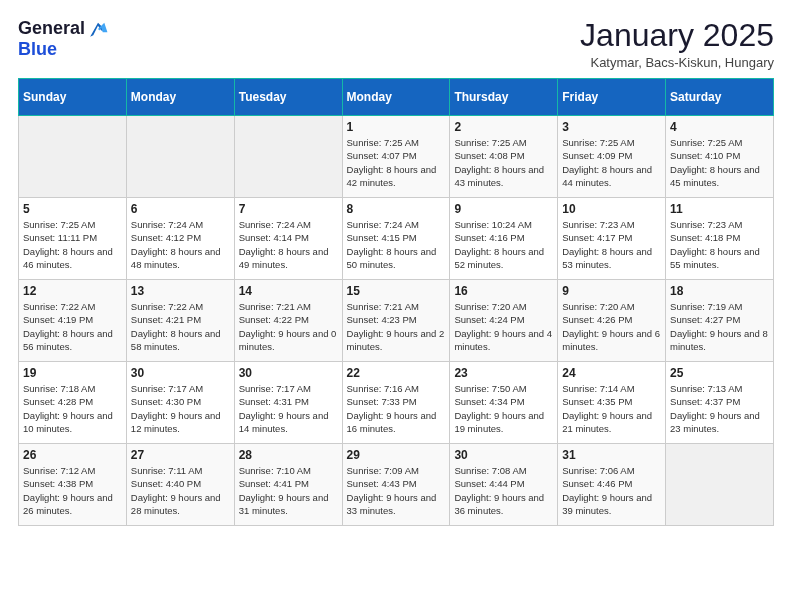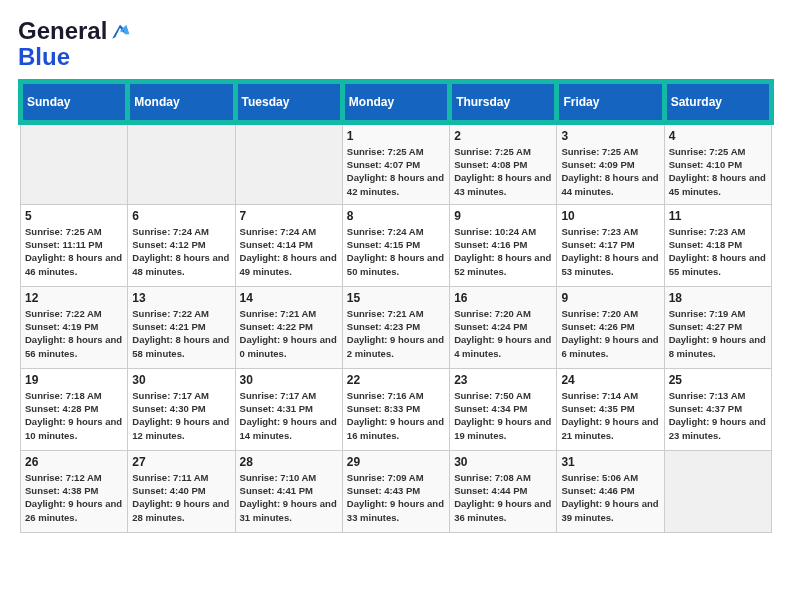--- a/index.html
+++ b/index.html
@@ -20,21 +20,21 @@
       display: flex;
       justify-content: space-between;
       align-items: flex-start;
       margin-bottom: 8px;
     }
     .logo {
       display: flex;
       align-items: center;
     }
     .logo-text {
-      font-size: 24px;
+      font-size: 18px;
       font-weight: bold;
       line-height: 1.1;
     }
     .logo-general { color: #1a1a2e; }
     .logo-blue { color: #1d4ed8; }
     .logo-icon {
       width: 22px;
       height: 22px;
       margin-left: 2px;
     }
@@ -57,21 +57,21 @@
       border-collapse: collapse;
       table-layout: fixed;
     }
     .calendar thead th {
       background: #1565c0;
       color: #fff;
       font-size: 12px;
       font-weight: 600;
       padding: 11px 4px;
       text-align: left;
-      border: 5px solid #14b8a6;
+      border: 1px solid #14b8a6;
     }
     .calendar tbody td {
       border: 1px solid #ccc;
       vertical-align: top;
       padding: 4px 4px 3px 4px;
       height: 82px;
       font-size: 10px;
       color: #222;
       background: #fff;
     }
@@ -84,21 +84,20 @@
     .day-number {
       font-size: 12px;
       font-weight: bold;
       color: #222;
       margin-bottom: 2px;
     }
     .day-info {
       font-size: 9.5px;
       color: #333;
       line-height: 1.4;
-      font-weight: bold;
     }
     .empty-cell {
       background: #f0f0f0 !important;
     }
   </style>
 </head>
 <body>
 
 <div class="page">
   <div class="header">
@@ -107,20 +106,24 @@
         <div style="display:flex;align-items:center;">
           <span class="logo-text logo-general">General</span>
           <svg class="logo-icon" viewBox="0 0 28 28">
             <polygon points="4,24 14,6 24,16 18,16 14,10 8,22" fill="#1565c0"></polygon>
             <polygon points="14,14 22,6 26,18 20,18 18,12 16,16" fill="#42a5f5"></polygon>
           </svg>
         </div>
         <div class="logo-text logo-blue">Blue</div>
       </div>
     </div>
+    <div class="title-area">
+      <div class="month-title">January 2025</div>
+      <div class="location">Katymar, Bacs-Kiskun, Hungary</div>
+    </div>
   </div>
 
   <table class="calendar">
     <thead>
       <tr>
       <th>Sunday</th>
           <th>Monday</th>
           <th>Tuesday</th>
           <th>Monday</th>
           <th>Thursday</th>
@@ -261,21 +264,21 @@
           </td>
           <td>
             <div class="day-number">30</div>
             <div class="day-info">Sunrise: 7:17 AM
 Sunset: 4:31 PM
 Daylight: 9 hours and 14 minutes.</div>
           </td>
           <td>
             <div class="day-number">22</div>
             <div class="day-info">Sunrise: 7:16 AM
-Sunset: 8:33 PM
+Sunset: 7:33 PM
 Daylight: 9 hours and 16 minutes.</div>
           </td>
           <td>
             <div class="day-number">23</div>
             <div class="day-info">Sunrise: 7:50 AM
 Sunset: 4:34 PM
 Daylight: 9 hours and 19 minutes.</div>
           </td>
           <td>
             <div class="day-number">24</div>
@@ -316,21 +319,21 @@
 Daylight: 9 hours and 33 minutes.</div>
           </td>
           <td>
             <div class="day-number">30</div>
             <div class="day-info">Sunrise: 7:08 AM
 Sunset: 4:44 PM
 Daylight: 9 hours and 36 minutes.</div>
           </td>
           <td>
             <div class="day-number">31</div>
-            <div class="day-info">Sunrise: 5:06 AM
+            <div class="day-info">Sunrise: 7:06 AM
 Sunset: 4:46 PM
 Daylight: 9 hours and 39 minutes.</div>
           </td>
           <td class="empty-cell"></td>
         </tr>
       </tbody>
   </table>
 </div>
 
 </body></html>

